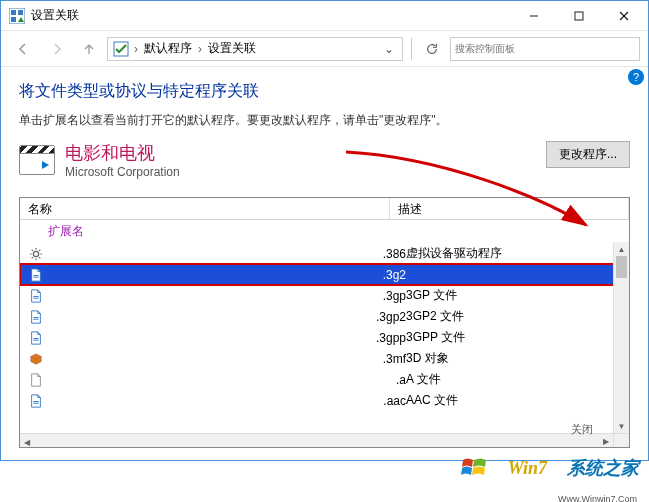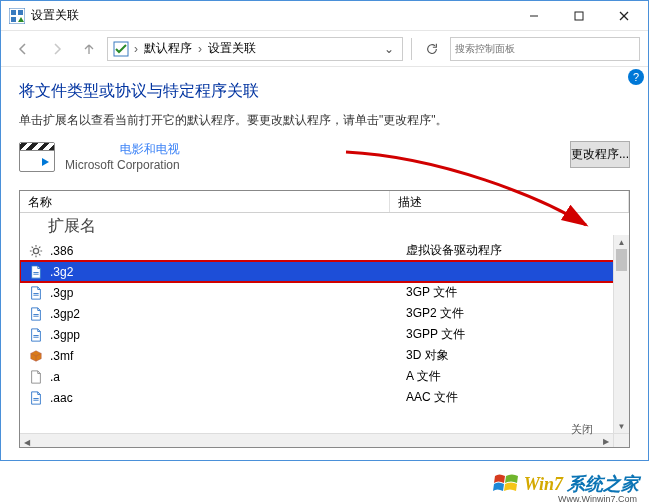--- a/index.html
+++ b/index.html
@@ -25,45 +25,45 @@
   .search-box { width: 190px; height: 24px; border: 1px solid #ccc; padding: 2px 4px; font-size: 10px; color: #888; }
   .content { flex: 1; padding: 14px 18px 12px 18px; position: relative; display:flex; flex-direction:column; }
   .heading { color: #0033a0; font-size: 16px; margin-bottom: 10px; }
   .subtext { font-size: 12px; color: #333; margin-bottom: 12px; }
   .help-q { position: absolute; right: 4px; top: 2px; width: 16px; height: 16px; border-radius: 50%; background: #0078d7; color: #fff; font-size: 11px; display:flex; align-items:center; justify-content:center; cursor: pointer; }
   .program-row { display: flex; align-items: flex-start; justify-content: space-between; margin-bottom: 18px; }
   .program-left { display: flex; gap: 10px; align-items: center; }
   .clapper { width: 36px; height: 30px; border: 1px solid #888; border-radius: 2px; position: relative; background: #fff; }
   .clapper::before { content: ""; position: absolute; top: 0; left: 0; right: 0; height: 7px; background: repeating-linear-gradient(-45deg,#222 0 4px,#fff 4px 8px); border-bottom:1px solid #888; }
   .clapper::after { content:""; position:absolute; bottom:5px; right:5px; width:0;height:0; border-left:7px solid #0078d7; border-top:4px solid transparent; border-bottom:4px solid transparent; }
-  .program-name { font-size: 12px; color: #3b82f6; text-align: right; }
+  .program-name { font-size: 18px; color: #be185d; }
   .program-corp { font-size: 12px; color: #555; }
-  .change-btn { border: 1px solid #adadad; background: #e1e1e1; padding: 4px 0; font-size: 12px; cursor: pointer; }
+  .change-btn { border: 1px solid #adadad; background: #e1e1e1; padding: 4px 12px; font-size: 12px; cursor: pointer; }
   .listbox { flex:1; border: 1px solid #888; display:flex; flex-direction:column; overflow:hidden; }
   .list-header { display:flex; border-bottom: 1px solid #d0d0d0; background:#fff; height: 22px; }
   .col-h { padding: 3px 8px; font-size: 12px; border-right:1px solid #e0e0e0; }
   .col-name { width: 370px; }
   .col-desc { flex:1; }
   .scroll-area { flex:1; overflow:hidden; position:relative; }
   .rows { position:absolute; inset:0; overflow-y:hidden; }
-  .group-header { padding: 3px 8px 3px 28px; color: #404040; font-size:16px; }
+  .group-header { padding: 3px 8px 3px 28px; color: #a21caf; font-size:12px; }
   .row { display:flex; align-items:center; height: 21px; padding-left: 8px; cursor:pointer; position:relative; }
   .row.selected { background: #1d4ed8; color: #fff; outline: 2px solid #d10000; outline-offset: -1px; }
   .row-icon { width:16px; height:16px; margin-right:6px; display:flex; align-items:center; justify-content:center; }
-  .row-name { width: 356px; }
+  .row-name { width: 356px; text-align: right; }
   .row-desc { flex:1; }
   .scrollbar-v { position:absolute; right:0; top:22px; bottom:14px; width:16px; background:#f0f0f0; border-left:1px solid #ddd; }
   .sb-btn { height: 14px; background:#f0f0f0; display:flex; align-items:center; justify-content:center; font-size:8px; color:#666; }
   .sb-thumb { position:absolute; top:14px; left:2px; right:2px; height:22px; background:#c2c2c2; }
   .scrollbar-h { position:absolute; left:0; right:16px; bottom:0; height:14px; background:#f0f0f0; border-top:1px solid #ddd; }
   .sbh-btn { width:14px; height:14px; display:inline-flex; align-items:center; justify-content:center; font-size:8px; color:#666; }
   .sbh-corner { position:absolute; right:0; bottom:0; width:16px; height:14px; background:#f0f0f0; border-top:1px solid #ddd; border-left:1px solid #ddd; }
   .close-link { position:absolute; right:36px; bottom:10px; font-size:11px; color:#555; }
   .arrow-annot { position:absolute; top:80px; left:340px; pointer-events:none; }
-  .watermark { position:absolute; right:10px; bottom:4px; display:flex; align-items:center; gap:4px; font-family: "Microsoft YaHei"; }
+  .watermark { position:absolute; right:10px; bottom:20px; display:flex; align-items:center; gap:20px; font-family: "Microsoft YaHei"; }
   .wm-text1 { color:#d4a900; font-style:italic; font-size:18px; font-weight:bold; }
   .wm-text2 { color:#0b74b5; font-size:18px; font-weight:bold; font-style:italic; }
   .wm-url { position:absolute; right:12px; bottom:-2px; font-size:9px; color:#555; }
   .file-ic { width:14px; height:14px; }
 </style>
 </head>
 <body>
 
 <div class="window">
   <div class="titlebar">

